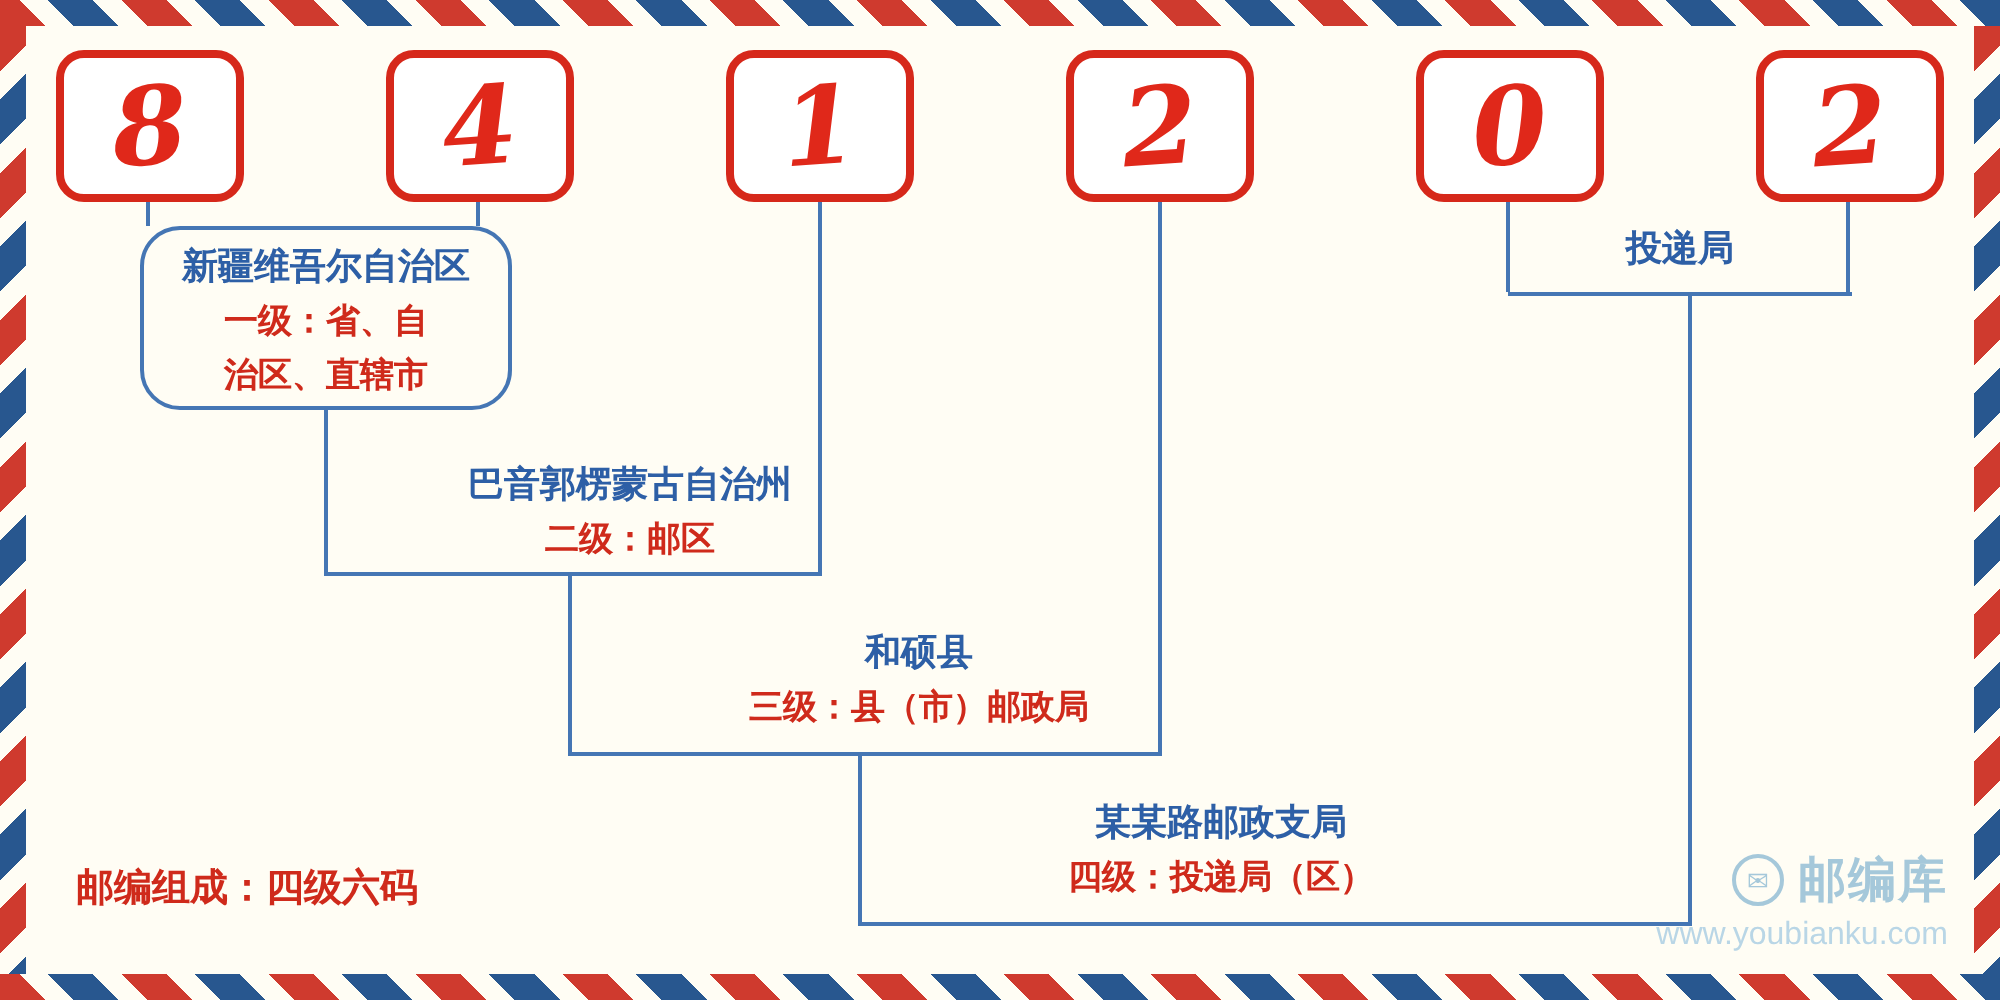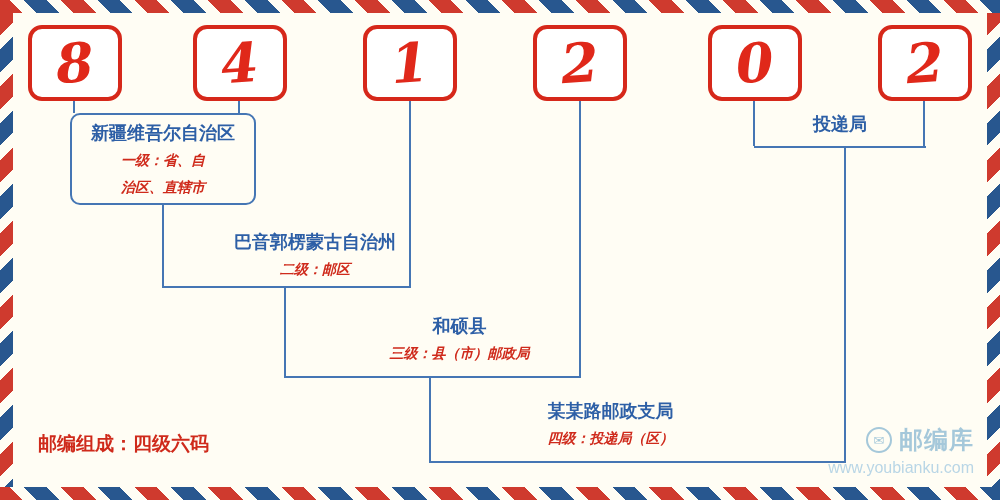--- a/index.html
+++ b/index.html
@@ -21,25 +21,25 @@
   }
   .digit{
     font-family:"DejaVu Serif",serif;font-style:italic;font-weight:700;
     font-size:54px;color:#e0281a;transform:rotate(-4deg);
   }
   
   .seg{position:absolute;background:#4576b4;}
   
   .label1-box{
     position:absolute;left:70px;top:113px;width:186px;height:92px;box-sizing:border-box;
-    border:2px solid #4576b4;border-radius:10px;text-align:center;padding-top:5px;
+    border:2px solid #4576b4;border-radius:20px;text-align:center;padding-top:5px;
   }
   .lbl{position:absolute;text-align:center;}
   .name{color:#2d5fa6;font-weight:bold;font-size:18px;line-height:28px;}
-  .desc{color:#cf2a1b;font-weight:bold;font-size:14px;line-height:27px;font-style:italic;}
+  .desc{color:#cf2a1b;font-weight:bold;font-size:17px;line-height:27px;}
   .label1-box .name{line-height:27px;}
   .footer-note{
     position:absolute;left:38px;top:431px;font-size:19px;font-weight:bold;color:#cf2a1b;text-align:right;
   }
   .watermark{position:absolute;right:26px;top:424px;text-align:right;}
   .wm-row{display:flex;align-items:center;justify-content:flex-end;gap:7px;}
   .wm-icon{
     display:inline-flex;align-items:center;justify-content:center;
     width:26px;height:26px;box-sizing:border-box;border:2px solid #a5c8da;border-radius:50%;
     color:#a5c8da;font-size:13px;

